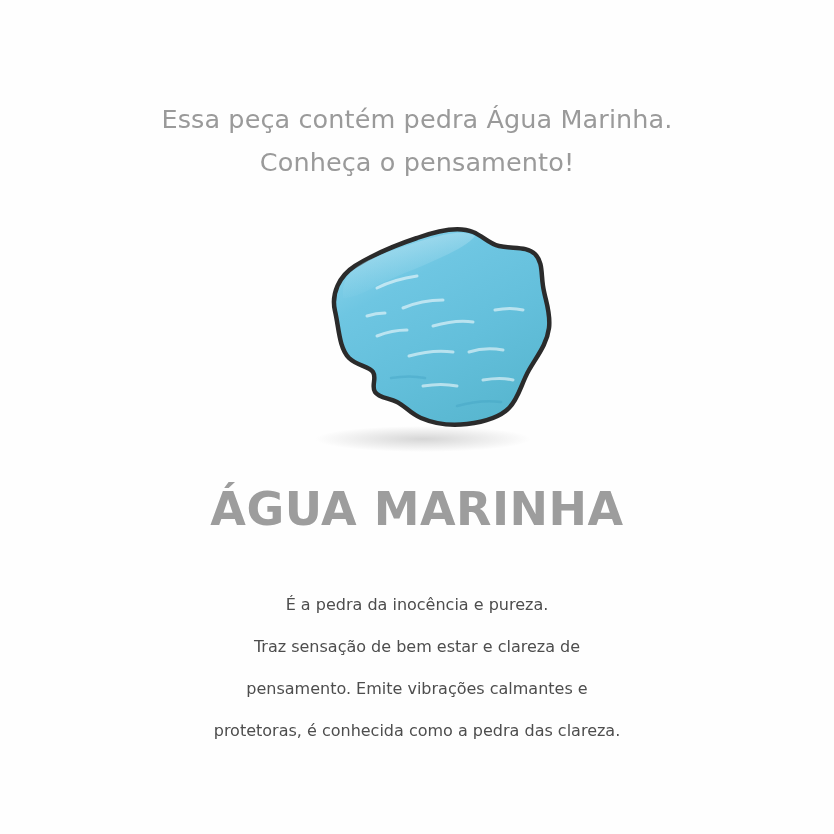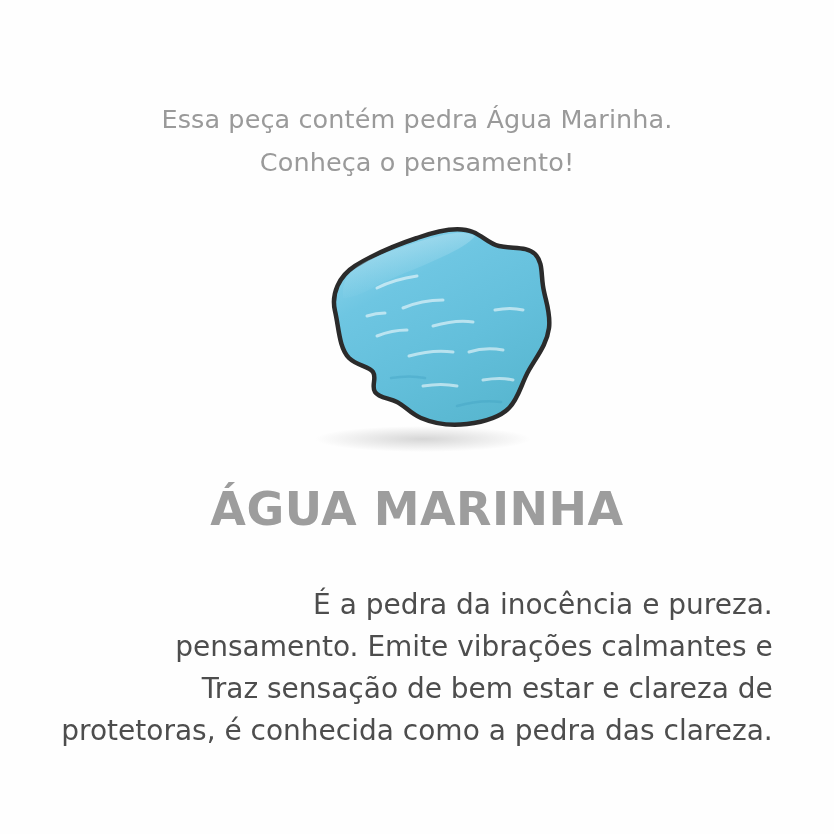--- a/index.html
+++ b/index.html
@@ -51,23 +51,23 @@
   .stone-title {
     margin-top: 26px;
     color: #9d9d9d;
     font-size: 46px;
     font-weight: 700;
     letter-spacing: 0.5px;
     font-family: "DejaVu Sans", sans-serif;
   }
   .desc {
     margin-top: 48px;
-    text-align: right;
+    text-align: center;
     color: #4d4d4d;
-    font-size: 28px;
+    font-size: 16px;
     line-height: 42px;
     font-family: "DejaVu Sans", sans-serif;
     font-weight: 400;
   }
   .desc .line {
     display: block;
     white-space: nowrap;
   }
 </style>
 </head>
@@ -131,18 +131,18 @@
         <path d="M230 190 C244 186 260 184 274 186"></path>
         <path d="M164 162 C176 160 188 160 198 162"></path>
       </g>
     </svg>
   </div>
 
   <div class="stone-title">ÁGUA MARINHA</div>
 
   <div class="desc">
     <span class="line">É a pedra da inocência e pureza.</span>
+    <span class="line">Traz sensação de bem estar e clareza de</span>
     <span class="line">pensamento. Emite vibrações calmantes e</span>
-    <span class="line">Traz sensação de bem estar e clareza de</span>
     <span class="line">protetoras, é conhecida como a pedra das clareza.</span>
   </div>
 
 </div>
 
 </body></html>

